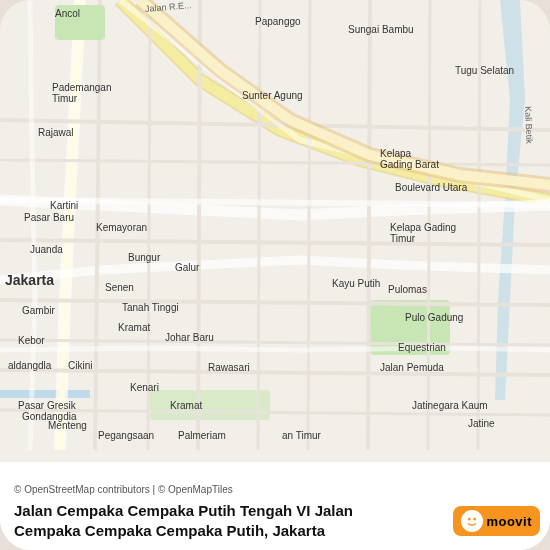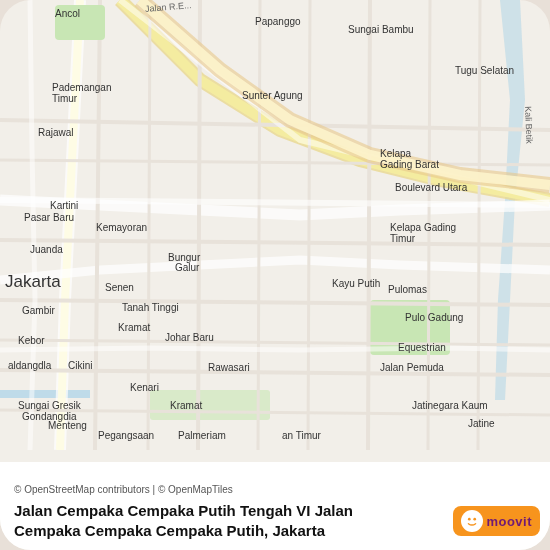--- a/index.html
+++ b/index.html
@@ -74,21 +74,21 @@
       background: white;
       border-radius: 50%;
       display: flex;
       align-items: center;
       justify-content: center;
       font-weight: bold;
       font-size: 13px;
       color: #f7941d;
     }
     #moovit-logo .moovit-text {
-      color: #701a75;
+      color: #000000;
       font-weight: bold;
       font-size: 13px;
       letter-spacing: 0.5px;
     }
 
     
     #take-me-there-overlay {
       position: absolute;
       top: 50%;
       left: 50%;
@@ -121,22 +121,22 @@
 
     
     .map-label {
       position: absolute;
       font-size: 10px;
       color: #333;
       white-space: nowrap;
       font-family: Arial, sans-serif;
     }
     .map-label.bold {
-      font-weight: normal;
-      font-size: 17px;
+      font-weight: bold;
+      font-size: 14px;
     }
     .map-label.road {
       color: #666;
       font-size: 9px;
       transform: rotate(-20deg);
     }
   </style>
 </head>
 <body>
 
@@ -200,39 +200,39 @@
     <span class="map-label" style="left:242px;top:90px;">Sunter Agung</span>
     <span class="map-label" style="left:38px;top:127px;">Rajawal</span>
     <span class="map-label" style="left:380px;top:148px;">Kelapa<br>Gading Barat</span>
     <span class="map-label" style="left:395px;top:182px;">Boulevard Utara</span>
     <span class="map-label" style="left:50px;top:172px;margin-top:28px;">Kartini</span>
     <span class="map-label" style="left:24px;top:212px;">Pasar Baru</span>
     <span class="map-label" style="left:96px;top:222px;">Kemayoran</span>
     <span class="map-label" style="left:390px;top:222px;">Kelapa Gading<br>Timur</span>
     <span class="map-label" style="left:30px;top:244px;">Juanda</span>
     <span class="map-label" style="left:175px;top:262px;">Galur</span>
-    <span class="map-label" style="left:128px;top:252px;margin-left:40px;">Bungur</span>
+    <span class="map-label" style="left:128px;top:252px;">Bungur</span>
     <span class="map-label" style="left:332px;top:278px;">Kayu Putih</span>
     <span class="map-label" style="left:388px;top:284px;">Pulomas</span>
     <span class="map-label bold" style="left:5px;top:272px;">Jakarta</span>
     <span class="map-label" style="left:105px;top:282px;">Senen</span>
     <span class="map-label" style="left:122px;top:302px;">Tanah Tinggi</span>
     <span class="map-label" style="left:405px;top:312px;">Pulo Gadung</span>
     <span class="map-label" style="left:22px;top:305px;">Gambir</span>
     <span class="map-label" style="left:118px;top:322px;">Kramat</span>
     <span class="map-label" style="left:165px;top:332px;">Johar Baru</span>
     <span class="map-label" style="left:398px;top:342px;">Equestrian</span>
     <span class="map-label" style="left:18px;top:335px;">Kebor</span>
     <span class="map-label" style="left:8px;top:360px;">aldangdla</span>
     <span class="map-label" style="left:68px;top:360px;">Cikini</span>
     <span class="map-label" style="left:208px;top:362px;">Rawasari</span>
     <span class="map-label" style="left:22px;top:378px;margin-top:33px;">Gondangdia</span>
     <span class="map-label" style="left:380px;top:362px;">Jalan Pemuda</span>
     <span class="map-label" style="left:130px;top:382px;">Kenari</span>
-    <span class="map-label" style="left:18px;top:400px;">Sungai Gresik</span>
+    <span class="map-label" style="left:18px;top:400px;">Pasar Gresik</span>
     <span class="map-label" style="left:170px;top:400px;">Kramat</span>
     <span class="map-label" style="left:412px;top:400px;">Jatinegara Kaum</span>
     <span class="map-label" style="left:48px;top:420px;">Menteng</span>
     <span class="map-label" style="left:98px;top:430px;">Pegangsaan</span>
     <span class="map-label" style="left:178px;top:430px;">Palmeriam</span>
     <span class="map-label" style="left:282px;top:430px;">an Timur</span>
     <span class="map-label" style="left:348px;top:430px;margin-top:37px;">Cipinang</span>
     <span class="map-label" style="left:468px;top:418px;">Jatine</span>
     <span class="map-label road" style="left:510px;top:120px;transform:rotate(88deg);font-size:9px;">Kali Betik</span>
 

